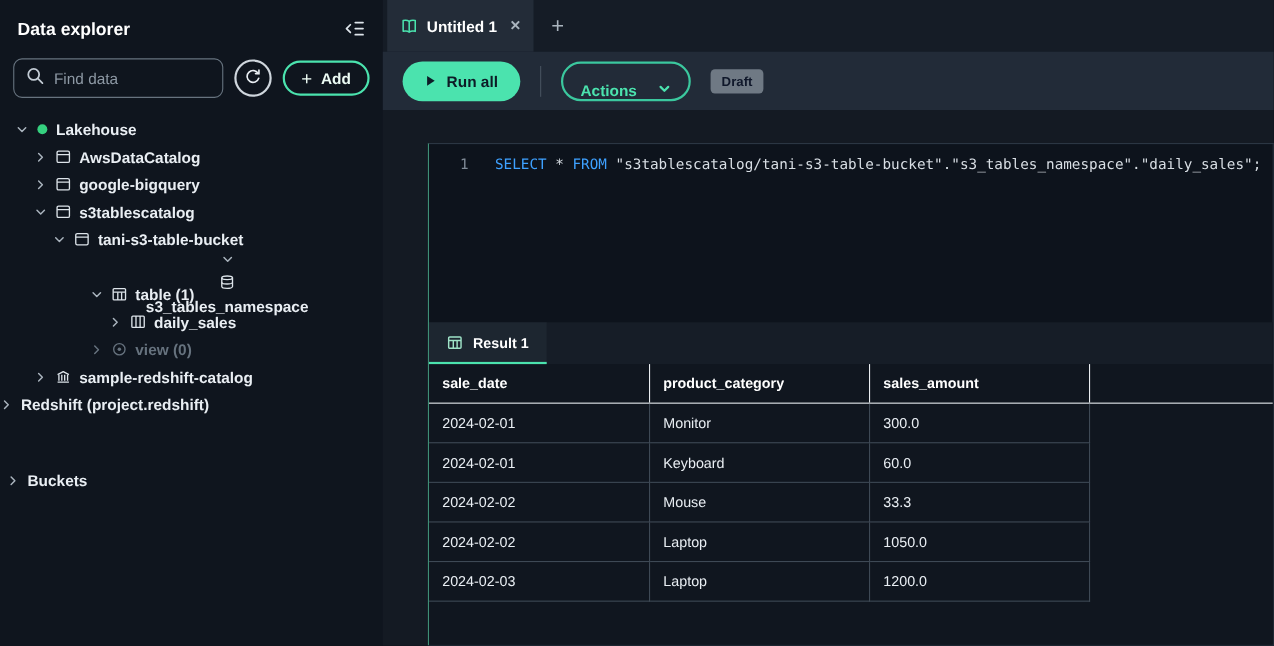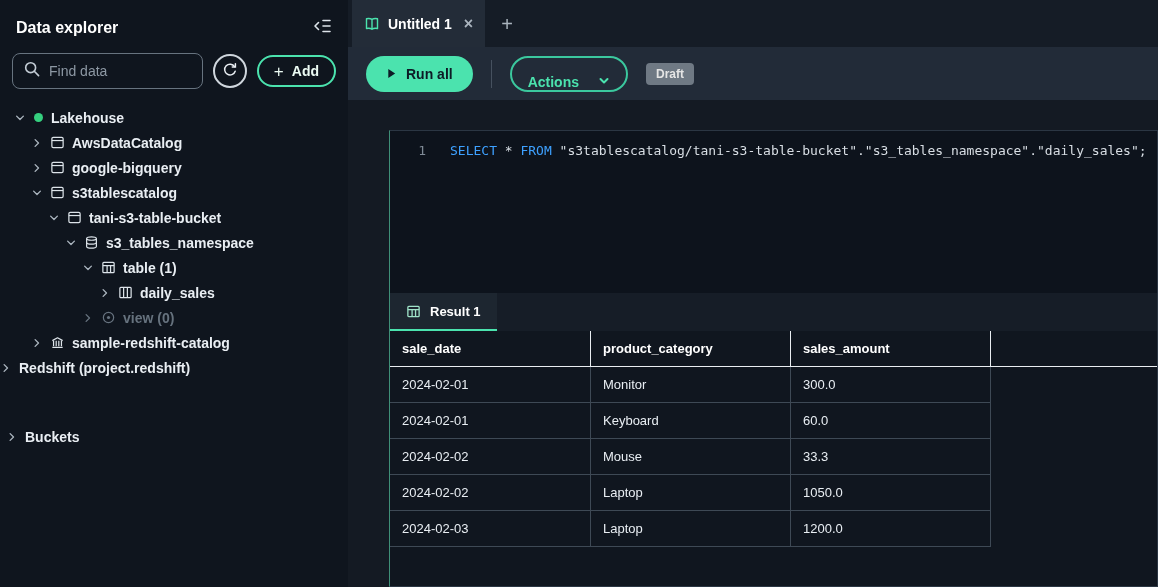--- a/index.html
+++ b/index.html
@@ -33,21 +33,21 @@
   .main{flex:1;display:flex;flex-direction:column;background:#141a23;min-width:0;}
   .tabbar{height:47px;flex:0 0 47px;background:#151c26;display:flex;align-items:stretch;}
   .tab{display:flex;align-items:center;gap:8px;padding:0 12px;background:#232c38;color:#fff;font-size:14px;font-weight:600;margin-left:4px;cursor:pointer;}
   .tab .book{color:var(--accent,#4be3ae);display:flex;}
   .tab .close{color:#aab4be;font-size:16px;margin-left:4px;cursor:pointer;line-height:1;}
   .newtab{background:none;border:none;color:#aab4be;font-size:20px;padding:0 16px;cursor:pointer;line-height:1;}
   .toolbar{height:53px;flex:0 0 53px;background:#222b38;display:flex;align-items:center;padding:0 18px;}
   .run-btn{height:36px;padding:0 20px;border:none;border-radius:18px;background:var(--accent,#4be3ae);color:#0d1b26;font-size:14px;font-weight:700;display:flex;align-items:center;gap:9px;cursor:pointer;font-family:inherit;}
   .vdiv{width:1px;height:28px;background:#46515f;margin:0 18px;}
   .actions-btn{height:36px;padding:0 16px;border-radius:18px;border:2px solid #3bc89e;background:transparent;color:var(--accent,#4be3ae);font-size:14px;font-weight:700;display:flex;align-items:flex-end;gap:19px;cursor:pointer;font-family:inherit;}
-  .draft{margin-left:18px;background:#6f7984;color:#e5e5e5;font-size:12px;font-weight:700;padding:4px 10px;border-radius:4px;}
+  .draft{margin-left:18px;background:#6f7984;color:#0f172a;font-size:12px;font-weight:700;padding:4px 10px;border-radius:4px;}
 
   .content{flex:1;padding:30px 0 0 41px;min-height:0;}
   .panel{height:457px;border:1px solid #2b3643;border-left:1px solid #3f8f77;display:flex;flex-direction:column;background:#0d131c;}
   .cell-header{height:40px;flex:0 0 40px;background:#151d27;display:flex;align-items:center;padding:0 14px;}
   .cell-play{background:none;border:none;color:#e9eef3;display:flex;cursor:pointer;padding:0;}
   .hdiv{width:1px;height:22px;background:#2b3743;margin:0 14px;}
   .toggle{width:36px;height:18px;border-radius:9px;background:var(--accent,#4be3ae);position:relative;cursor:pointer;flex:0 0 36px;}
   .toggle .knob{position:absolute;top:2px;right:2px;width:14px;height:14px;border-radius:50%;background:#fff;}
   .limit-label{margin-left:10px;font-size:13px;font-weight:600;color:#f1f5f8;}
   .cell-num{margin-left:auto;font-size:12px;font-weight:700;color:#fff;}
@@ -174,21 +174,21 @@
             </svg>
           </span>
           <span class="tree-ico">
             <svg viewBox="0 0 16 16" width="15" height="15" fill="none" stroke="currentColor" stroke-width="1.3">
               <rect x="2" y="2.5" width="12" height="11" rx="1.5"></rect>
               <path d="M2 5.9h12"></path>
             </svg>
           </span>
           <span class="tree-label">tani-s3-table-bucket</span>
         </div>
-        <div class="tree-row" style="padding-left: 65px;">
+        <div class="tree-row" style="padding-left: 65px; flex-direction: column;">
           <span class="chev down">
             <svg viewBox="0 0 16 16" width="12" height="12" fill="none" stroke="currentColor" stroke-width="1.8" stroke-linecap="round" stroke-linejoin="round">
               <path d="M5.5 3.5L10 8l-4.5 4.5"></path>
             </svg>
           </span>
           <span class="tree-ico">
             <svg viewBox="0 0 16 16" width="15" height="15" fill="none" stroke="currentColor" stroke-width="1.3">
               <ellipse cx="8" cy="3.8" rx="5.2" ry="1.8"></ellipse>
               <path d="M2.8 3.8v8.4c0 1 2.3 1.8 5.2 1.8s5.2-.8 5.2-1.8V3.8"></path>
               <path d="M2.8 8c0 1 2.3 1.8 5.2 1.8S13.2 9 13.2 8"></path>

